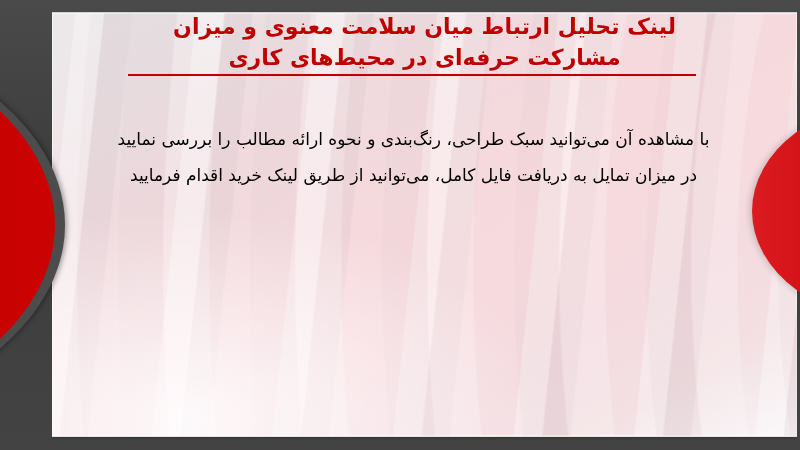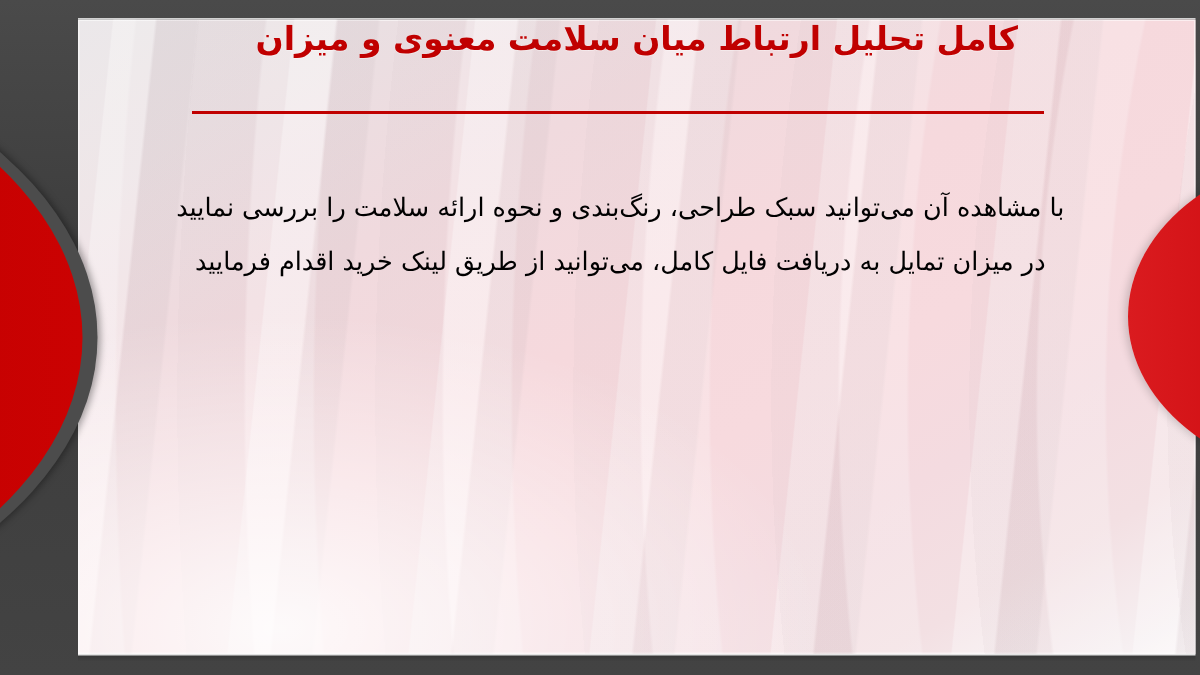--- a/index.html
+++ b/index.html
@@ -171,24 +171,25 @@
   <div class="panel-shadow-bottom"></div>
   <div class="panel-edge-bottom"></div>
 
   <div class="red-left-border"></div>
   <div class="red-left"></div>
   <div class="red-right"></div>
 
   <div class="content">
 
     <div class="title-block">
-      <div class="title-line">کامل تحلیل ارتباط میان سلامت معنوی و میزان</div>
+      <div class="title-line">لینک تحلیل ارتباط میان سلامت معنوی و میزان</div>
+      <div class="title-line">مشارکت حرفه‌ای در محیط‌های کاری</div>
     </div>
 
     <div class="title-rule"></div>
 
     <div class="body-block">
-      <div class="body-line">با مشاهده آن می‌توانید سبک طراحی، رنگ‌بندی و نحوه ارائه سلامت را بررسی نمایید</div>
+      <div class="body-line">با مشاهده آن می‌توانید سبک طراحی، رنگ‌بندی و نحوه ارائه مطالب را بررسی نمایید</div>
       <div class="body-line">در میزان تمایل به دریافت فایل کامل، می‌توانید از طریق لینک خرید اقدام فرمایید</div>
     </div>
 
   </div>
 </div>
 
 </body></html>

